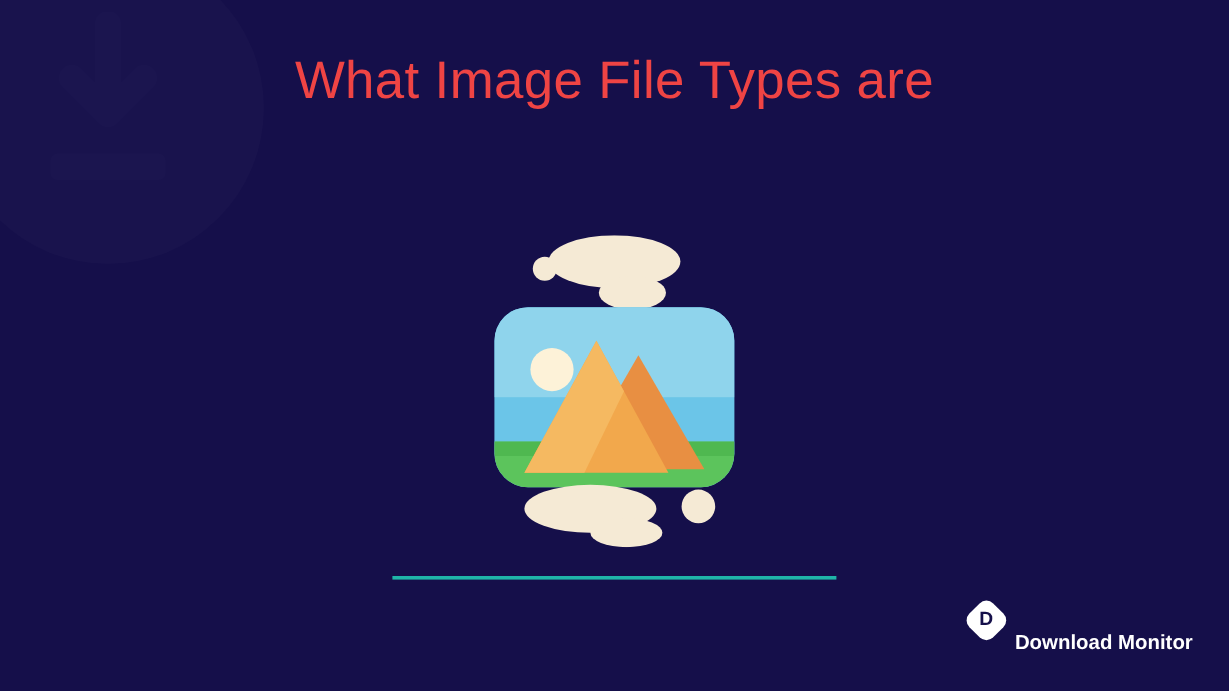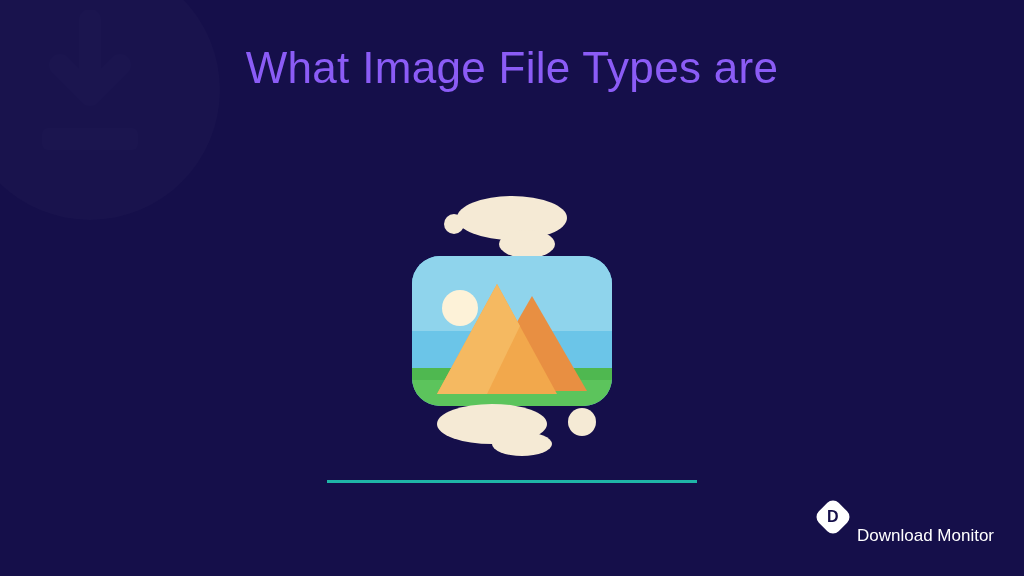--- a/index.html
+++ b/index.html
@@ -19,21 +19,21 @@
       height: 260px;
       border-radius: 50%;
       background: rgba(255,255,255,0.02);
       display: flex;
       flex-direction: column;
       align-items: center;
       justify-content: center;
     }
     .bg-watermark svg { opacity: 0.12; }
     .title {
-      color: #8b5cf6;
+      color: #ef4444;
       font-size: 44px;
       font-weight: 500;
       text-align: center;
       position: absolute;
       top: 38px;
       left: 0;
       right: 0;
       line-height: 1.35;
       letter-spacing: 0.3px;
     }
@@ -72,21 +72,21 @@
       justify-content: center;
       border-radius: 8px;
       transform: rotate(45deg);
     }
     .badge-icon span {
       transform: rotate(-45deg);
       color: #150f4a;
       font-weight: 800;
       font-size: 16px;
     }
-    .badge-text { font-size: 17px; font-weight: 400; margin-top: 38px; }
+    .badge-text { font-size: 17px; font-weight: 700; margin-top: 38px; }
   </style>
 </head>
 <body>
 
 <div class="bg-watermark">
   <svg width="140" height="160" viewBox="0 0 140 160">
     <path d="M70 10 L70 80 M40 55 L70 85 L100 55" stroke="#2a2560" stroke-width="22" fill="none" stroke-linecap="round" stroke-linejoin="round"></path>
     <rect x="22" y="118" width="96" height="22" rx="6" fill="#2a2560"></rect>
   </svg>
 </div>

